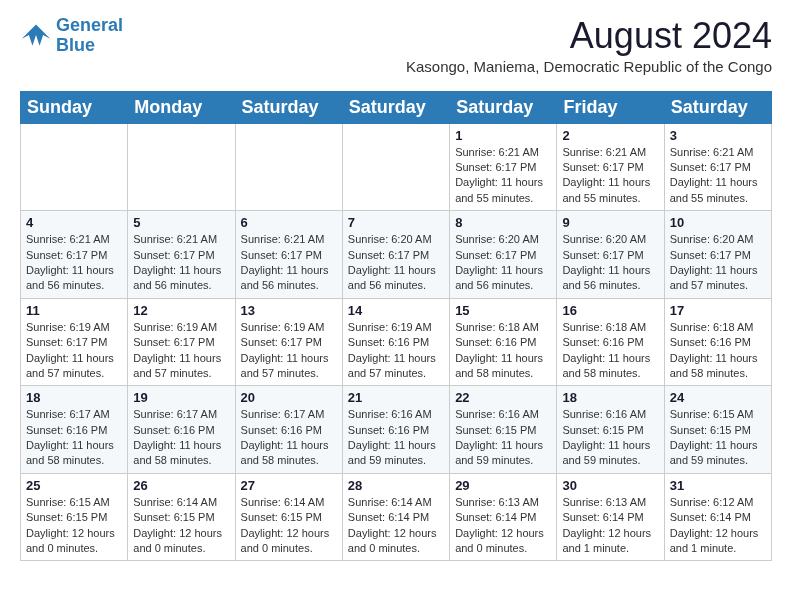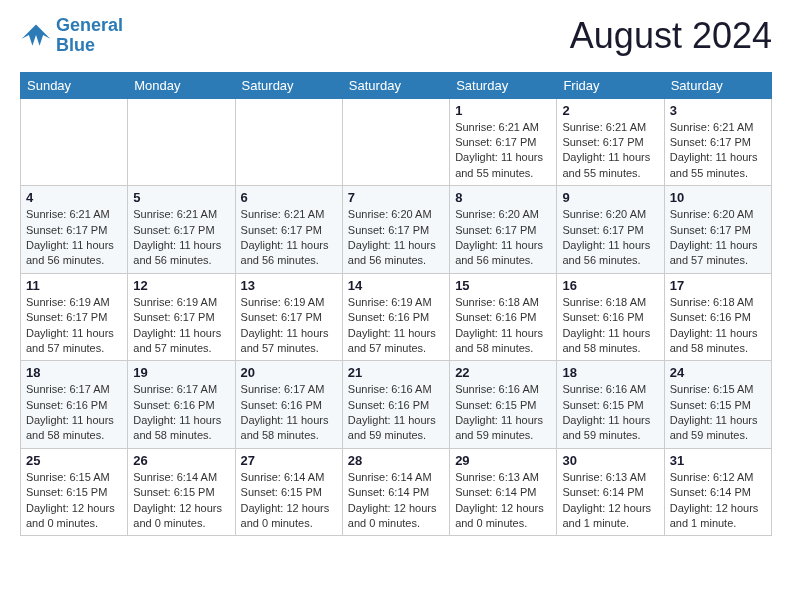--- a/index.html
+++ b/index.html
@@ -52,22 +52,22 @@
       width: 100%;
       border-collapse: collapse;
       margin-top: 8px;
       font-size: 11px;
     }
     .calendar th {
       background: #2c7bb6;
       color: #fff;
       text-align: left;
       padding: 5px 6px;
-      font-size: 13px;
-      font-weight: normal;
+      font-size: 18px;
+      font-weight: bold;
       border: 1px solid #2c7bb6;
     }
     .calendar td {
       border: 1px solid #ccc;
       vertical-align: top;
       padding: 4px 5px;
       width: calc(100% / 7);
       min-height: 80px;
       background: #fff;
     }
@@ -97,20 +97,21 @@
     <svg class="logo-bird" viewBox="0 0 36 30" xmlns="http://www.w3.org/2000/svg">
       <polygon points="18,2 34,18 26,14 22,26 18,14 14,26 10,14 2,18" fill="#2c7bb6"></polygon>
     </svg>
     <div class="logo-text">
       <div><span>General</span></div>
       <div><span style="color:#2c7bb6">Blue</span></div>
     </div>
   </div>
   <div class="title-area">
     <div class="month-year">August 2024</div>
+    <div class="location">Kasongo, Maniema, Democratic Republic of the Congo</div>
   </div>
 </div>
 
 <table class="calendar">
   <thead>
     <tr>
         <th>Sunday</th>
         <th>Monday</th>
         <th>Saturday</th>
         <th>Saturday</th>

